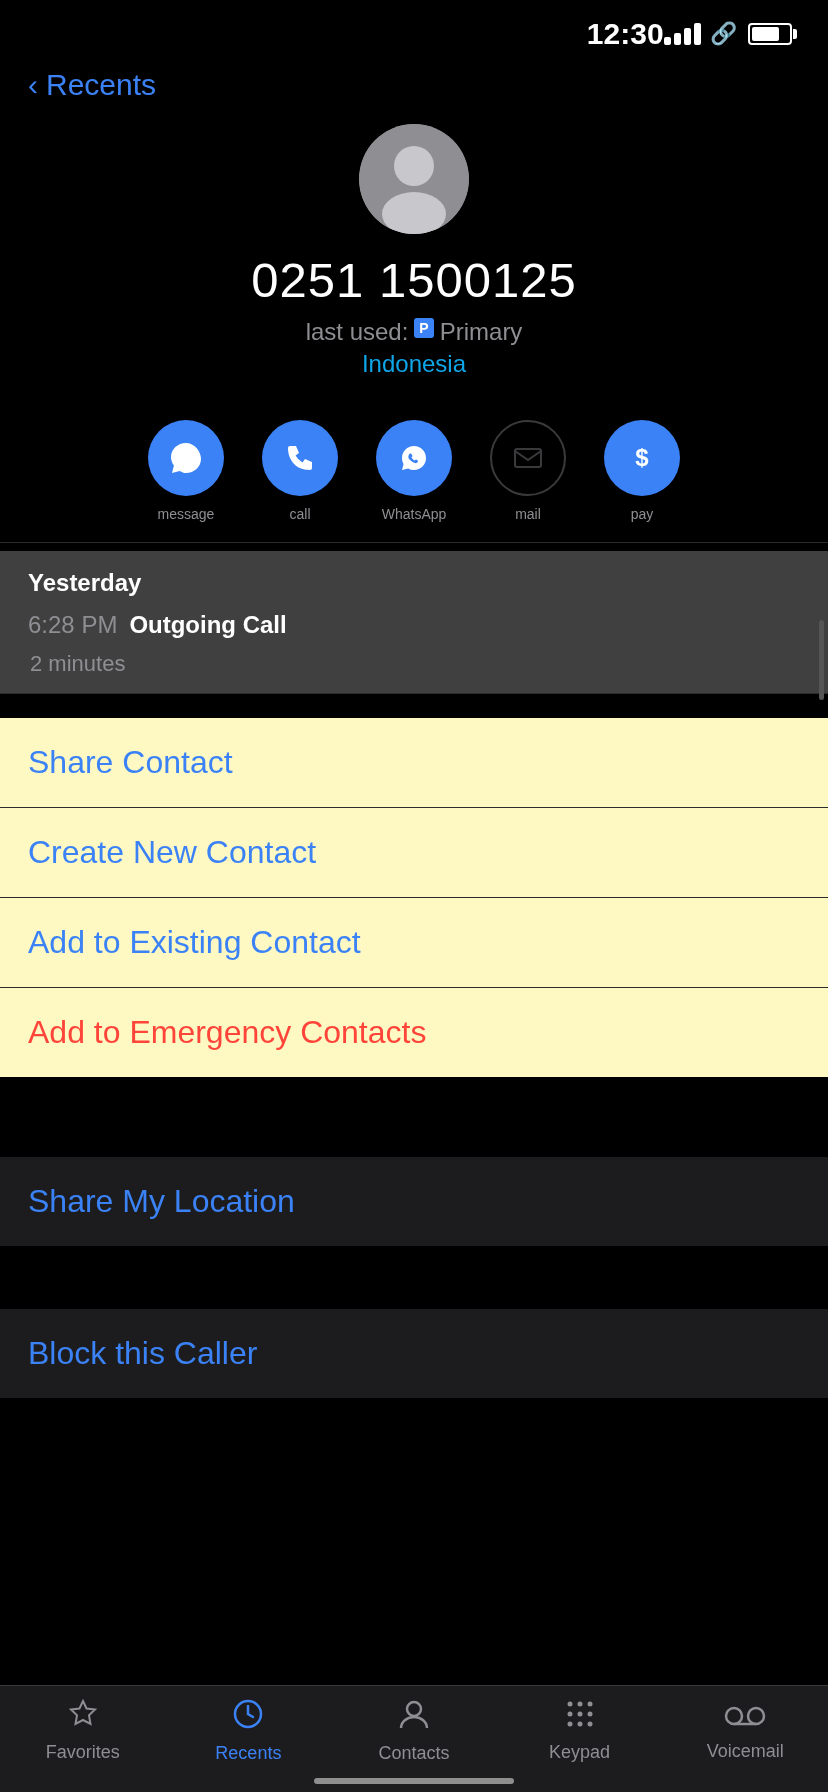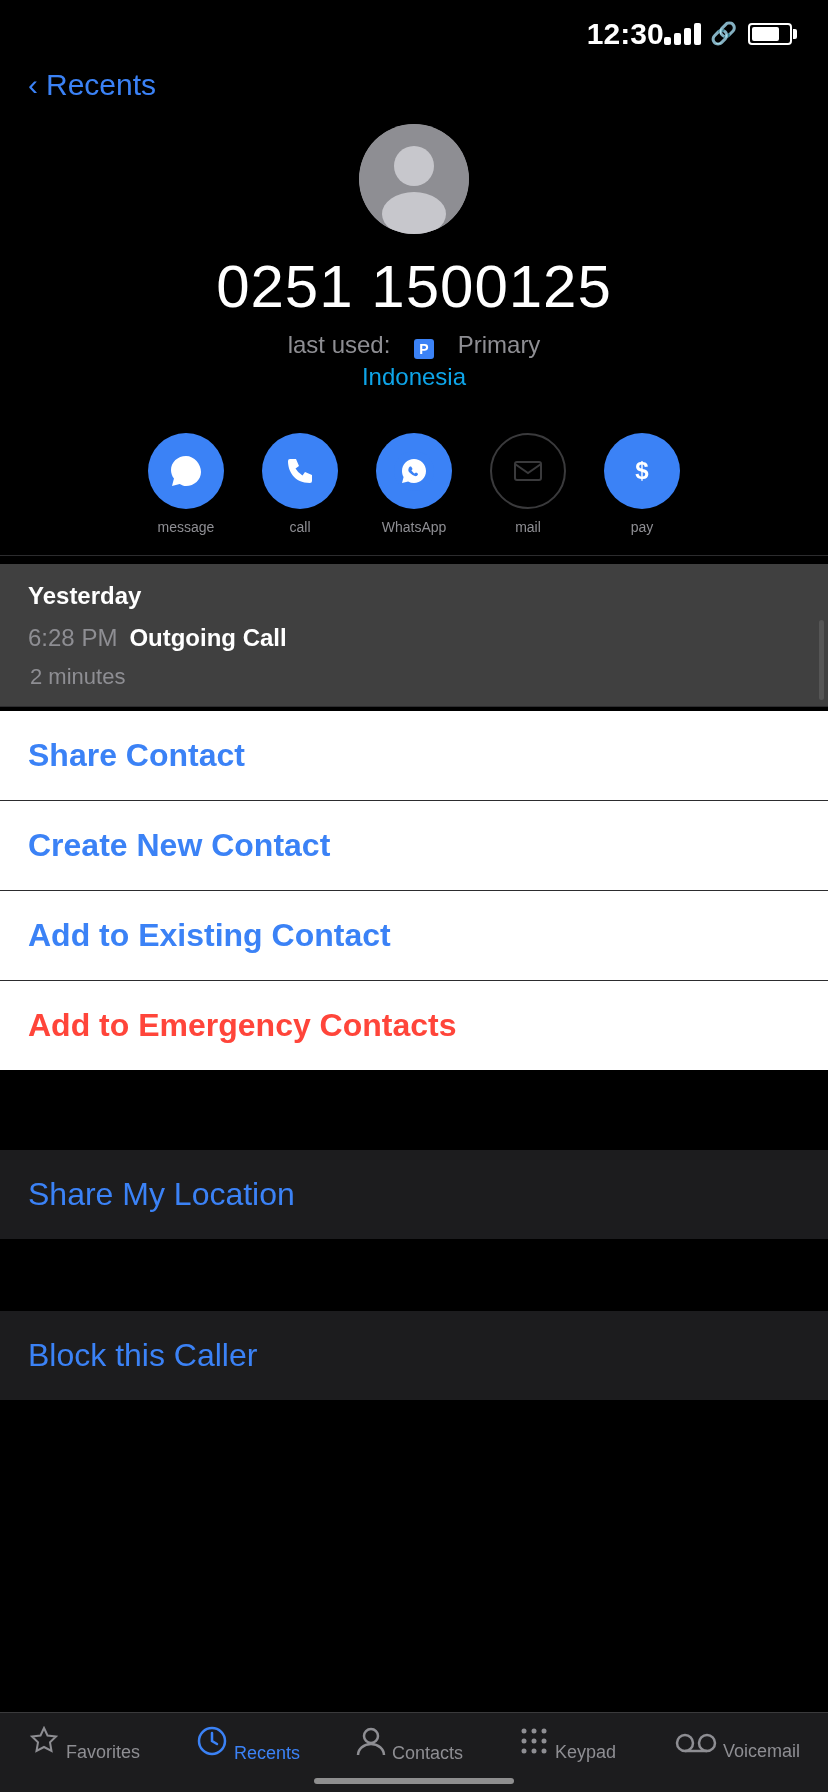--- a/index.html
+++ b/index.html
@@ -108,32 +108,32 @@
       align-items: center;
       justify-content: center;
       margin-bottom: 18px;
       overflow: hidden;
     }
     .avatar-svg {
       width: 110px;
       height: 110px;
     }
     .phone-number {
-      font-size: 60px;
+      font-size: 49px;
       font-weight: 300;
       color: #fff;
       letter-spacing: 1px;
       margin-bottom: 10px;
     }
     .last-used {
       font-size: 24px;
       color: #8e8e93;
       display: flex;
-      align-items: flex-end;
-      gap: 24px;
+      align-items: flex-start;
+      gap: 6px;
       margin-bottom: 4px;
     }
     .primary-badge {
       background: #3b82f6;
       color: #fff;
       font-size: 14px;
       font-weight: 700;
       padding: 2px 5px;
       border-radius: 3px;
     }
@@ -213,23 +213,22 @@
       font-weight: 600;
     }
     .history-duration {
       font-size: 22px;
       color: #8e8e93;
       padding-left: 2px;
     }
 
     
     .menu-section {
-      background: #ffffff;
-      margin-top: 4px;
-      font-weight: bold;
+      background: #fef9c3;
+      margin-top: 24px;
     }
     .menu-item {
       padding: 26px 28px;
       font-size: 32px;
       color: #3b82f6;
       cursor: pointer;
       border-bottom: 1px solid #2c2c2e;
     }
     .menu-item:last-child {
       border-bottom: none;
@@ -251,21 +250,21 @@
     .location-item {
       padding: 26px 28px;
       font-size: 32px;
       color: #3b82f6;
       cursor: pointer;
     }
 
     
     .block-section {
       background: #1c1c1e;
-      margin-top: 12px;
+      margin-top: 3px;
       padding: 26px 28px;
     }
     .block-label {
       font-size: 32px;
       color: #3b82f6;
       cursor: pointer;
     }
 
     
     .tab-bar {
@@ -275,21 +274,22 @@
       width: 828px;
       background: #1c1c1e;
       border-top: 1px solid #3a3a3c;
       display: flex;
       justify-content: space-around;
       align-items: center;
       padding: 12px 0 28px;
     }
     .tab-item {
       display: flex;
-      align-items: flex-end;
+      flex-direction: column;
+      align-items: center;
       gap: 6px;
       cursor: pointer;
       min-width: 100px;
     }
     .tab-icon {
       font-size: 30px;
       color: #8e8e93;
     }
     .tab-icon.active {
       color: #3b82f6;

